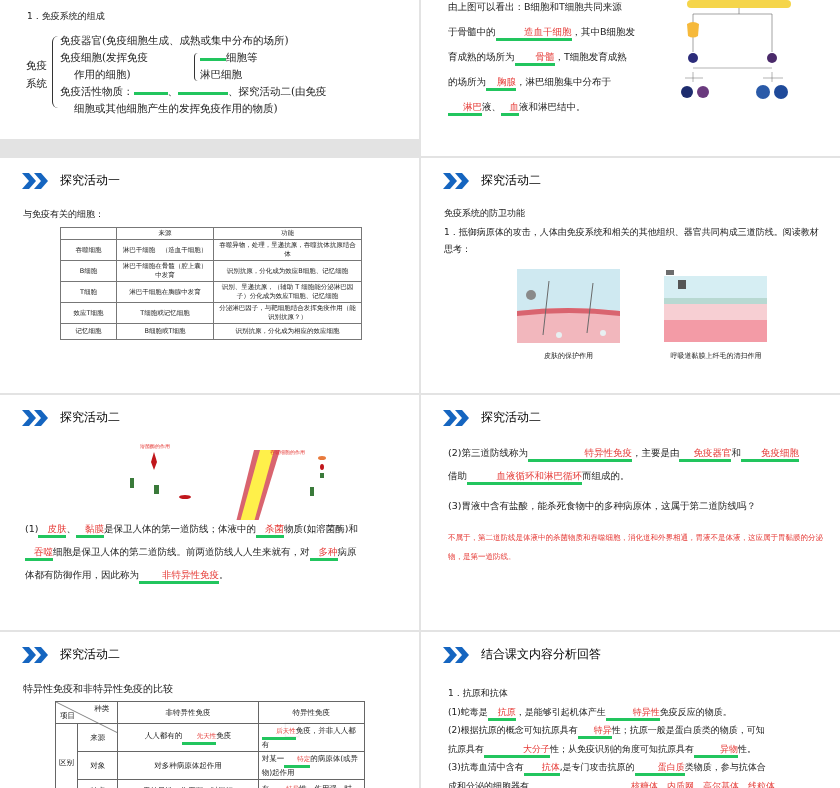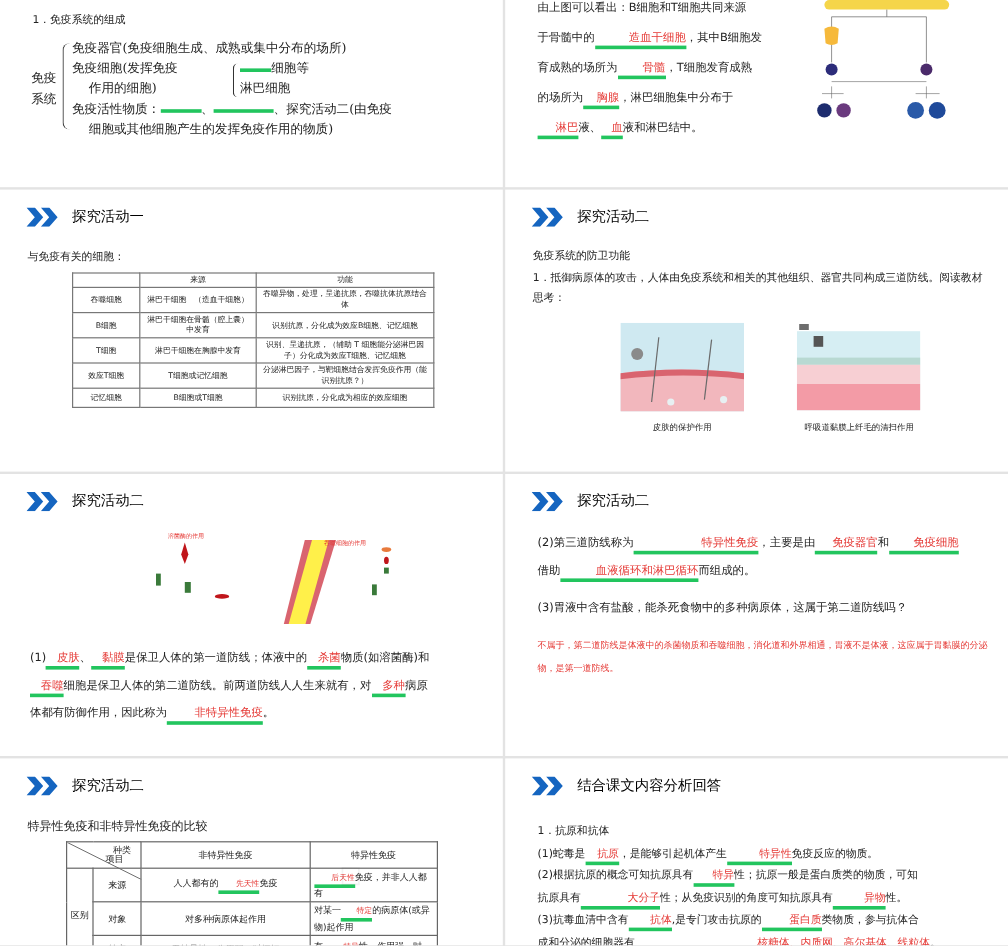--- a/index.html
+++ b/index.html
@@ -1,19 +1,19 @@
 <!DOCTYPE html>
 <html><head>
 <meta charset="utf-8">
 <style>
   * { box-sizing: border-box; margin: 0; padding: 0; }
   html, body { width: 840px; height: 788px; overflow: hidden; background: #e3e3e3; }
   body { font-family: "DejaVu Sans", "Liberation Sans", sans-serif; color: #222; position: relative; }
   .slide { position: absolute; background: #fff; overflow: hidden; }
-  .s1 { left: 0; top: 0; width: 419px; height: 156px; padding-left: 36px; }
+  .s1 { left: 0; top: 0; width: 419px; height: 139px; padding-left: 36px; }
   .s2 { left: 421px; top: 0; width: 419px; height: 156px; }
   .s3 { left: 0; top: 158px; width: 419px; height: 235px; }
   .s4 { left: 421px; top: 158px; width: 419px; height: 235px; }
   .s5 { left: 0; top: 395px; width: 419px; height: 235px; }
   .s6 { left: 421px; top: 395px; width: 419px; height: 235px; }
   .s7 { left: 0; top: 632px; width: 419px; height: 156px; }
   .s8 { left: 421px; top: 632px; width: 419px; height: 156px; }
 
   .hdr { position: absolute; left: 22px; top: 14px; display: flex; align-items: center; }
   .chev { width: 28px; height: 16px; margin-right: 10px; }
@@ -43,36 +43,36 @@
   table.cells td { height: 16px; }
 
   
   .s4-sub { position: absolute; left: 23px; top: 49px; font-size: 9px; }
   .s4-p { position: absolute; left: 23px; top: 66px; width: 380px; font-size: 9px; line-height: 17px; }
   .s4-img { position: absolute; border: 0; }
   .s4-cap { position: absolute; font-size: 7px; text-align: center; }
 
   
   .s5-art { position: absolute; left: 120px; top: 45px; width: 230px; height: 80px; }
-  .s5-p { position: absolute; left: 25px; top: 142px; width: 370px; font-size: 9.5px; line-height: 23px; }
+  .s5-p { position: absolute; left: 25px; top: 122px; width: 370px; font-size: 9.5px; line-height: 23px; }
 
   
   .s6-p { position: absolute; left: 27px; top: 46px; width: 380px; font-size: 9.5px; line-height: 23px; }
   .s6-q { position: absolute; left: 27px; top: 105px; width: 380px; font-size: 9.5px; }
   .s6-ans { position: absolute; left: 27px; top: 133px; width: 380px; font-size: 7.5px; line-height: 19px; color: #e53935; }
 
   
   .s7-sub { position: absolute; left: 23px; top: 50px; font-size: 10px; }
   table.cmp { position: absolute; left: 55px; top: 69px; width: 310px; border-collapse: collapse; font-size: 7.5px; }
   table.cmp td { border: 1px solid #666; padding: 1px 3px; text-align: center; line-height: 10px; height: 22px; }
   table.cmp td.left { text-align: left; }
   .diag { position: relative; width: 62px; height: 31px; padding: 0 !important; }
   .diag svg { position: absolute; left: 0; top: 0; }
   .diag .a { position: absolute; right: 8px; top: 2px; }
-  .diag .b { position: absolute; left: 4px; bottom: 2px; margin-left: 28px; }
+  .diag .b { position: absolute; left: 4px; bottom: 2px; }
 
   
   .s8-p { position: absolute; left: 27px; top: 52px; width: 390px; font-size: 9px; line-height: 18.5px; white-space: nowrap; }
 
   .watermark { position: absolute; color: rgba(0,0,0,0.05); font-size: 28px; transform: rotate(-45deg); pointer-events: none; }
 </style>
 </head>
 <body>
 
 <div class="slide s1">

